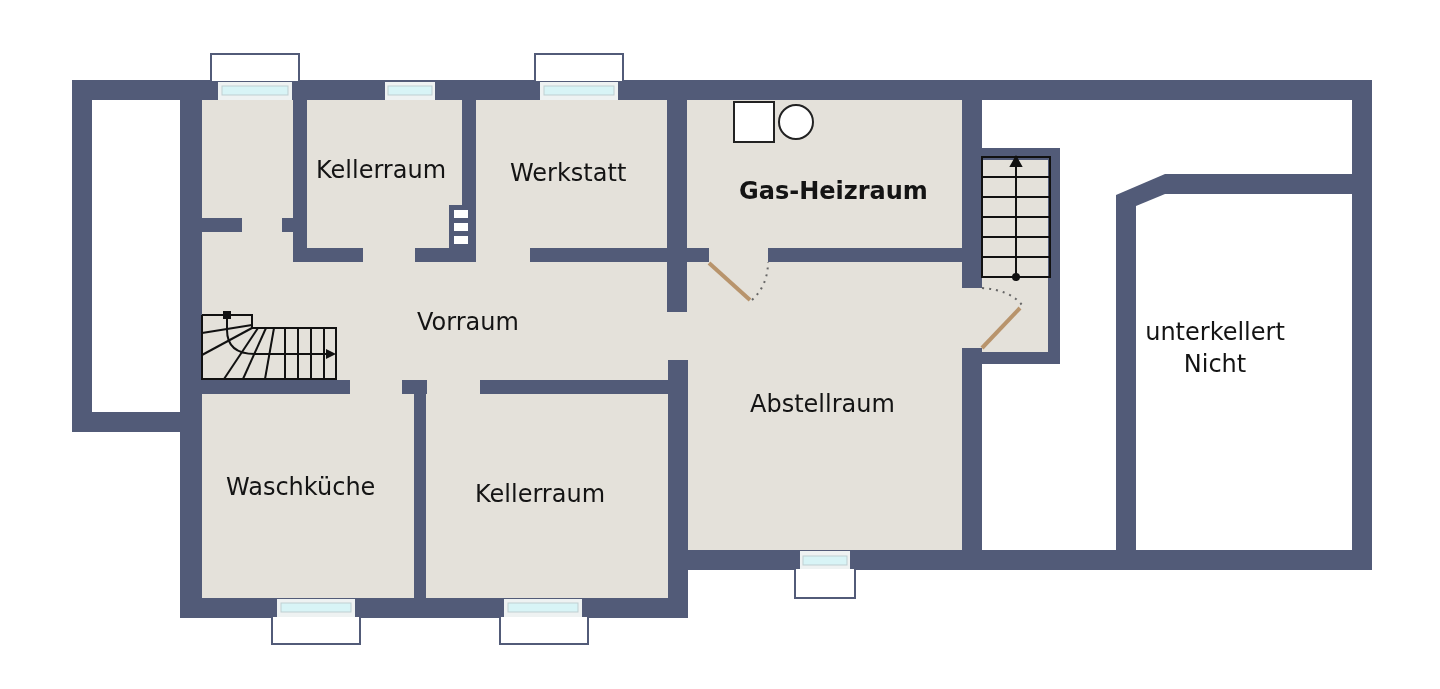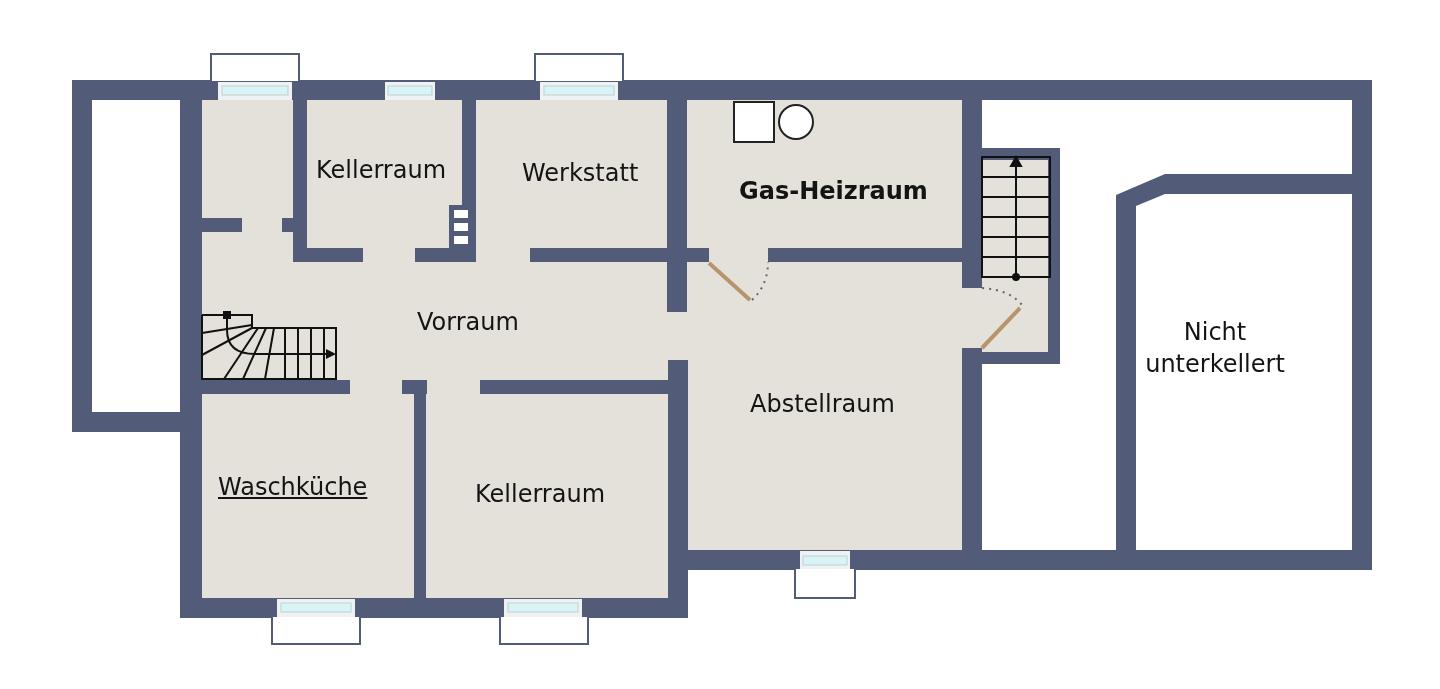--- a/index.html
+++ b/index.html
@@ -140,22 +140,22 @@
       <path d="M752,300 Q768,285 768,262" stroke="#666" stroke-width="2" stroke-dasharray="2,5" fill="none"></path>
     </g>
     <g>
       <line x1="982" y1="348" x2="1020" y2="308" stroke="#b8946c" stroke-width="4"></line>
       <path d="M982,288 Q1010,290 1022,305" stroke="#666" stroke-width="2" stroke-dasharray="2,5" fill="none"></path>
     </g>
   </g>
 </svg>
 
 <div class="label" style="left:316px;top:154px;">Kellerraum</div>
-<div class="label" style="left:522px;top:157px;">Werkstatt</div>
+<div class="label" style="left:510px;top:157px;">Werkstatt</div>
 <div class="label" style="left:739px;top:175px;font-weight:bold;">Gas-Heizraum</div>
 <div class="label" style="left:417px;top:306px;">Vorraum</div>
 <div class="label" style="left:750px;top:388px;">Abstellraum</div>
-<div class="label" style="left:218px;top:471px;text-decoration:underline;">Waschküche</div>
+<div class="label" style="left:226px;top:471px;">Waschküche</div>
 <div class="label" style="left:475px;top:478px;">Kellerraum</div>
 <div class="label" style="left:1140px;top:316px;width:150px;">
+  <div>unterkellert</div>
   <div>Nicht</div>
-  <div>unterkellert</div>
 </div>
 
 </body></html>

